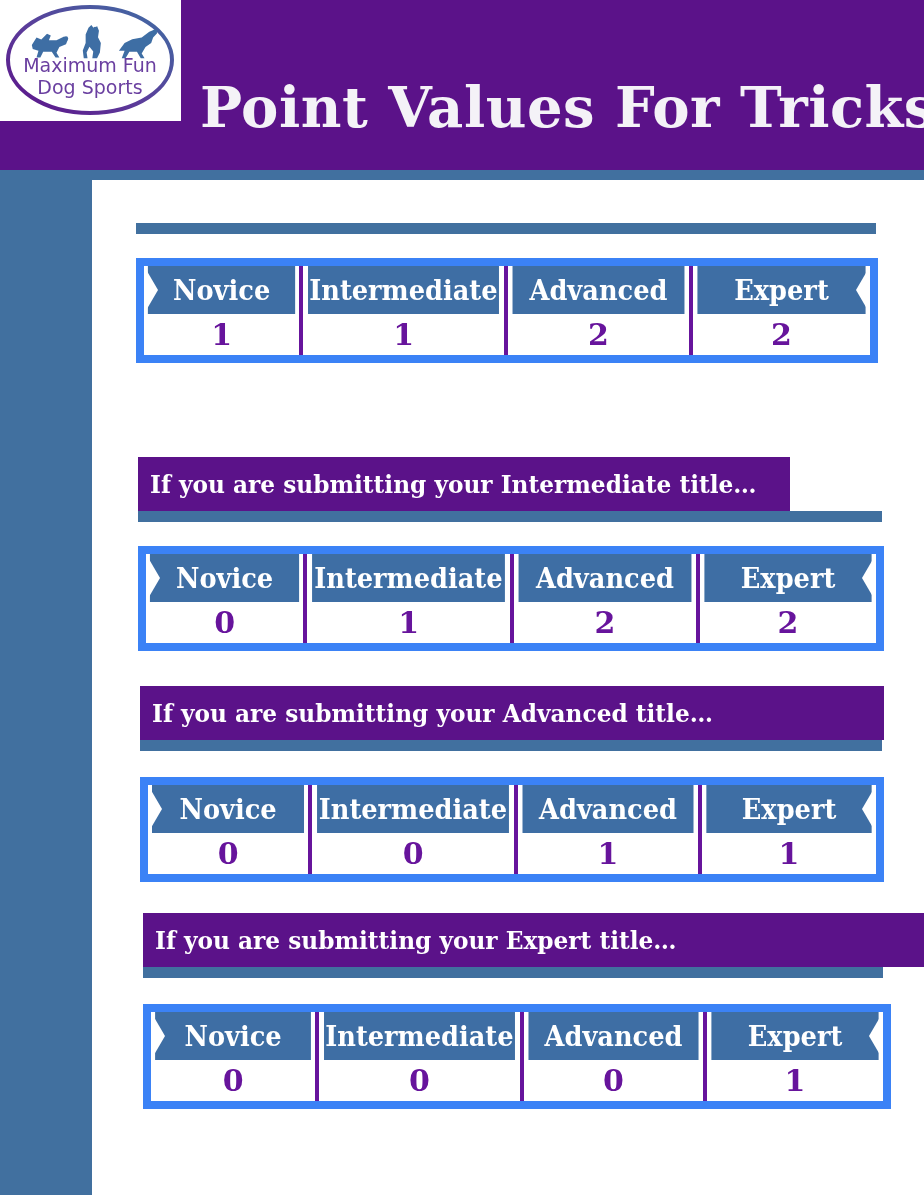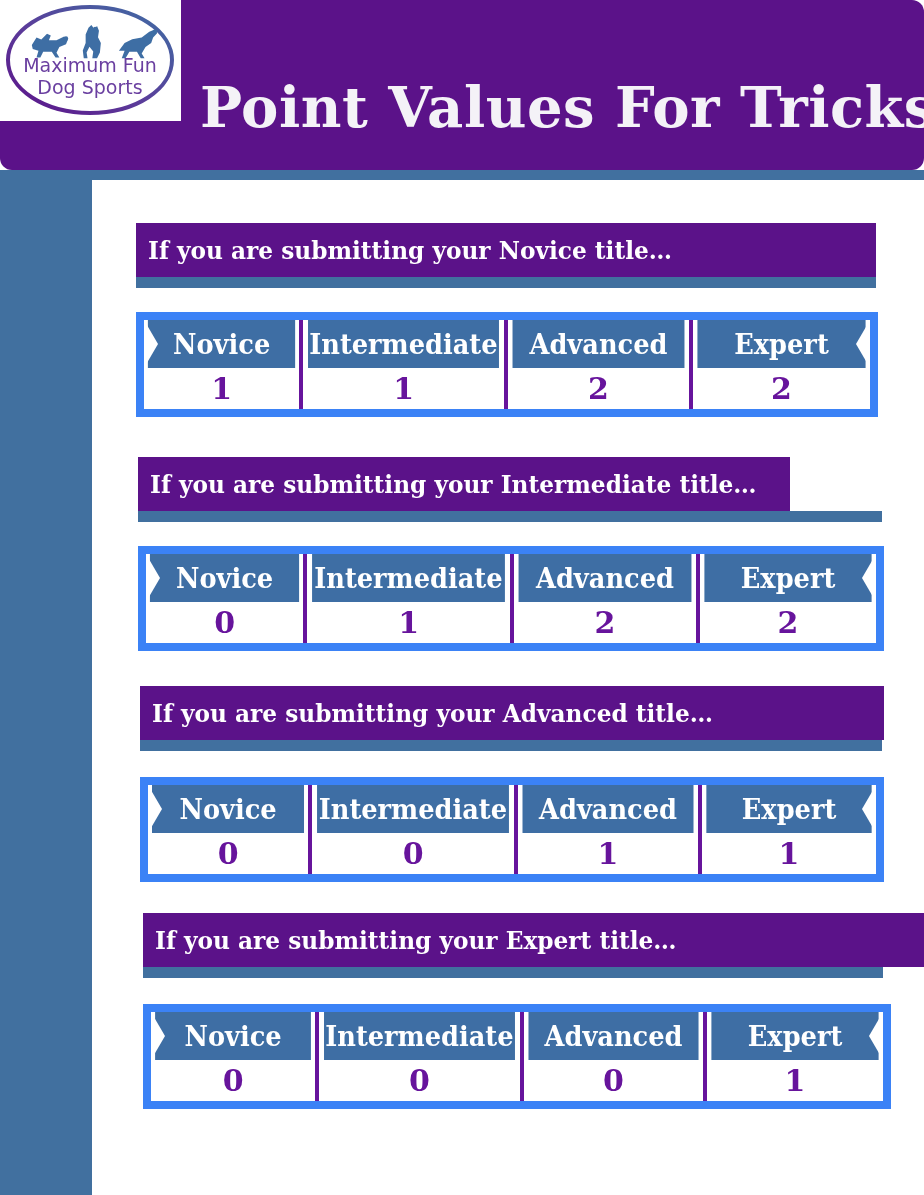--- a/index.html
+++ b/index.html
@@ -34,21 +34,20 @@
   }
 
   
   .header {
     position: absolute;
     left: 0;
     top: 0;
     width: 924px;
     height: 170px;
     background: #5B1289;
-    border-radius: 12px;
   }
   .header-underline {
     position: absolute;
     left: 0;
     top: 170px;
     width: 924px;
     height: 10px;
     background: #41709F;
   }
   .logo-box {
@@ -220,23 +219,20 @@
         <text x="87" y="92" text-anchor="middle" font-family="DejaVu Sans, Liberation Sans, sans-serif" font-size="19" fill="#6A3FA0">Dog Sports</text>
       </svg>
     </div>
     <div class="header-title">Point Values For Tricks</div>
   </div>
   <div class="header-underline"></div>
 
   <div class="content">
 
     <div class="section" style="left:44px; top:43px;">
-      <div class="banner" style="width:740px;">
-        <span class="banner-text">If you are submitting your Novice title…</span>
-      </div>
       <div class="banner-strip" style="width:740px;"></div>
       <div class="ptable" style="width:742px; margin-top:24px;">
         <div class="col" style="width:161px;">
           <div class="cell-head">Novice</div>
           <div class="cell-val">1</div>
           <div class="notch notch-left"></div>
         </div>
         <div class="col" style="width:207px;">
           <div class="cell-head">Intermediate</div>
           <div class="cell-val">1</div>

